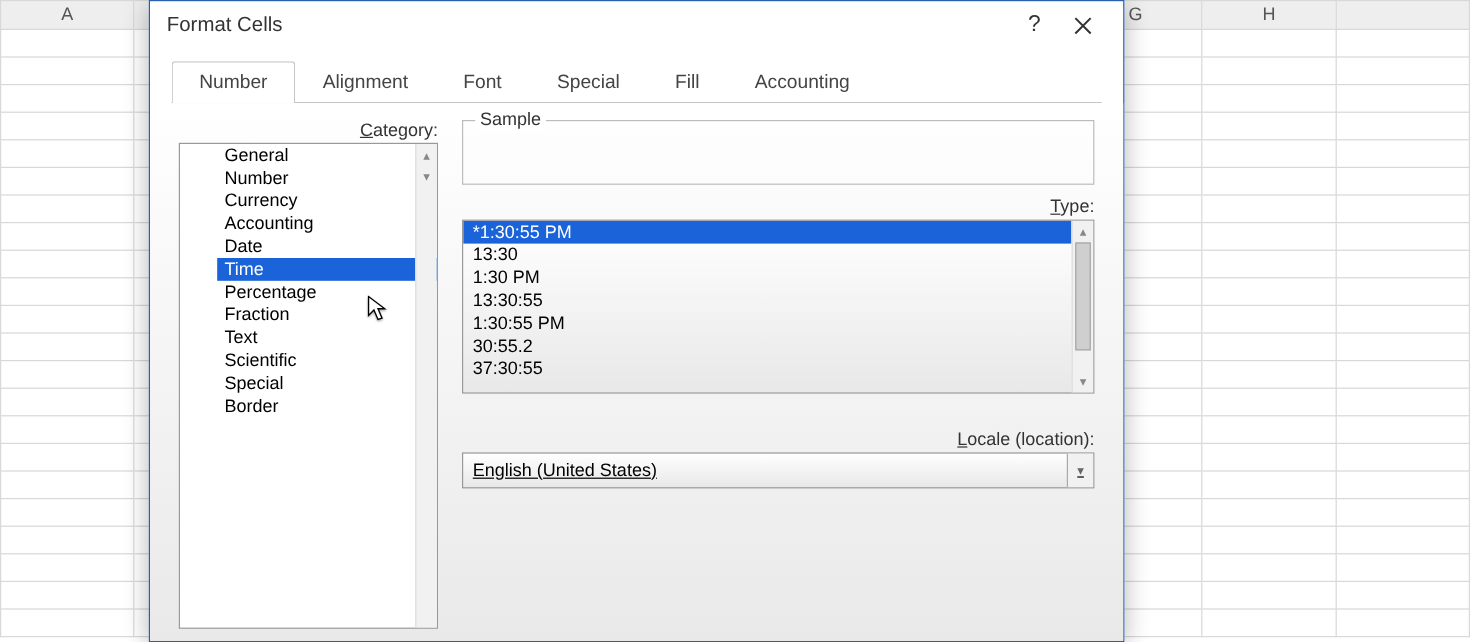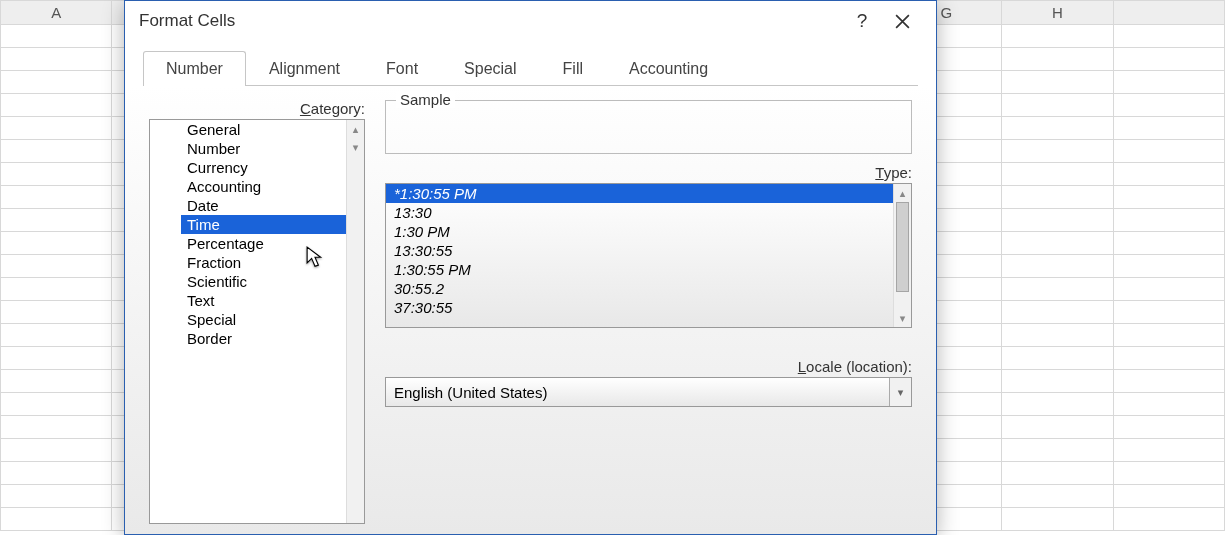--- a/index.html
+++ b/index.html
@@ -27,29 +27,29 @@
   .label { font-size: 15px; color: #333; margin-bottom: 2px; text-align: right; }
   .listbox { flex: 1; border: 1px solid #999; background: #fff; font-size: 15px; overflow: hidden; position: relative; padding-left: 31px; }
   .listbox .item { padding: 1px 6px; cursor: default; }
   .listbox .item.sel { background: #1a63d9; color: #fff; }
   .listbox .sb { position: absolute; right: 0; top: 0; bottom: 0; width: 18px; background: #f1f1f1; border-left: 1px solid #ddd; }
   .listbox .sb .arrow { height: 18px; display: flex; align-items: center; justify-content: center; color: #888; font-size: 11px; }
   .right { flex: 1; display: flex; flex-direction: column; }
   .fieldset { border: 1px solid #bcbcbc; padding: 16px 12px; font-size: 15px; color: #666; position: relative; margin-bottom: 10px; }
   .fieldset .legend { position: absolute; top: -10px; left: 10px; background: #fff; padding: 0 4px; color: #333; }
   .type-list { border: 1px solid #999; background: linear-gradient(#fff, #e8e8e8); height: 145px; display: flex; }
-  .type-items { flex: 1; font-size: 15px; overflow: hidden; font-style: italic; }
+  .type-items { flex: 1; font-size: 15px; overflow: hidden; }
   .type-items .ti { padding: 1px 8px; }
   .type-items .ti.sel { background: #1a63d9; color: #fff; }
   .type-sb { width: 18px; background: #f1f1f1; border-left: 1px solid #ddd; display: flex; flex-direction: column; }
   .type-sb .arrow { height: 18px; display: flex; align-items: center; justify-content: center; color: #888; font-size: 11px; }
   .type-sb .thumb { flex: 0 0 90px; margin: 0 2px; background: #cfcfcf; border: 1px solid #a5a5a5; }
   .type-sb .track { flex: 1; }
   .locale-row { margin-top: 30px; }
-  .combo { display: flex; border: 1px solid #999; height: 30px; align-items: center; background: linear-gradient(#fff,#e8e8e8); }
+  .combo { display: flex; border: 1px solid #999; height: 30px; align-items: center; background: linear-gradient(#fff,#e8e8e8); text-decoration: underline; }
   .combo .val { flex: 1; padding: 0 8px; font-size: 15px; }
   .combo .dd { width: 22px; height: 100%; border-left: 1px solid #aaa; display: flex; align-items: center; justify-content: center; background: #f1f1f1; color: #666; font-size: 11px; }
   .cursor { position: absolute; left: 181px; top: 245px; width: 18px; height: 22px; pointer-events: none; }
   .cursor svg { filter: drop-shadow(0 1px 1px rgba(0,0,0,0.4)); }
   .u { text-decoration: underline; }
 </style>
 </head>
 <body>
 
 <div class="grid">
@@ -384,22 +384,22 @@
       <div class="label"><span class="u">C</span><span>ategory:</span></div>
       <div class="listbox">
         <div class="item">General</div>
         <div class="item">Number</div>
         <div class="item">Currency</div>
         <div class="item">Accounting</div>
         <div class="item">Date</div>
         <div class="item sel">Time</div>
         <div class="item">Percentage</div>
         <div class="item">Fraction</div>
+        <div class="item">Text</div>
         <div class="item">Scientific</div>
-        <div class="item">Text</div>
         <div class="item">Special</div>
         <div class="item">Border</div>
         <div class="sb">
           <div class="arrow">▴</div>
           <div style="flex:1"></div>
           <div class="arrow">▾</div>
         </div>
       </div>
     </div>
 

